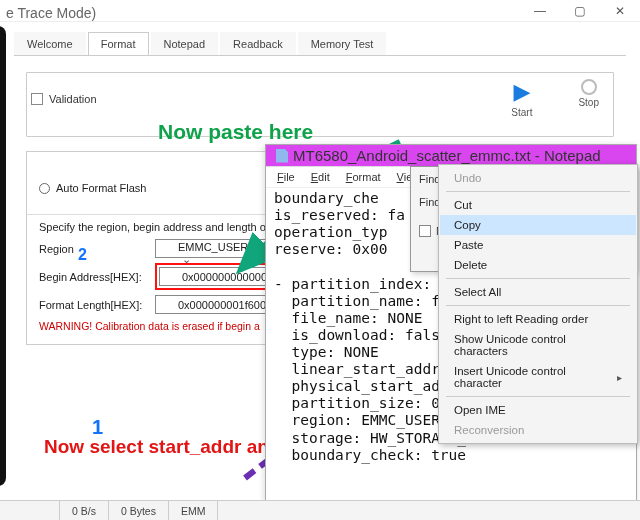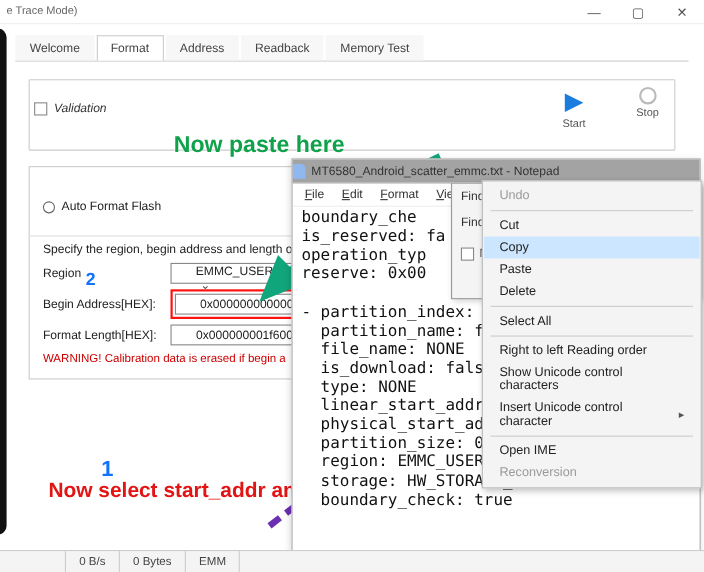--- a/index.html
+++ b/index.html
@@ -1,29 +1,29 @@
 <!DOCTYPE html>
 <html><head>
 <meta charset="utf-8">
 <style>
   * { box-sizing: border-box; margin: 0; padding: 0; font-family: "Segoe UI", Tahoma, sans-serif; }
   body { width: 640px; height: 520px; background: #fff; overflow: hidden; position: relative; font-size: 11px; }
 
-  .titlebar { height: 22px; background: #fff; border-bottom: 1px solid #eee; display: flex; align-items: center; padding: 0 6px; color: #666; font-size: 10px; }
+  .titlebar { height: 22px; background: #fff; border-bottom: 1px solid #eee; display: flex; align-items: flex-end; padding: 0 6px; color: #666; font-size: 14px; }
   .winbtns { position: absolute; top: 0; right: 0; display: flex; }
   .winbtn { width: 40px; height: 22px; display: flex; align-items: center; justify-content: center; color: #555; font-size: 12px; }
 
   .tabs { display: flex; align-items: flex-end; padding: 10px 14px 0 14px; gap: 2px; }
   .tab { padding: 5px 12px; font-size: 11px; color: #444; border: 1px solid transparent; border-bottom: none; background: #f7f7f7; cursor: pointer; }
   .tab.active { background: #fff; border-color: #ccc; }
   .tabline { border-bottom: 1px solid #ccc; margin: 0 14px; }
 
   .formatpane { padding: 16px 26px; position: relative; }
   .valrow { display: flex; align-items: center; justify-content: space-between; padding: 6px 4px 18px 4px; border: 1px solid #ccc; border-radius: 1px; }
-  .checkbox { display: flex; gap: 6px; color: #333; font-style: italic; }
+  .checkbox { display: flex; gap: 6px; color: #333; }
   .cb { width: 12px; height: 12px; border: 1px solid #888; background: #fff; }
   .actions { display: flex; gap: 46px; padding-right: 10px; }
   .action { display: flex; flex-direction: column; align-items: center; gap: 2px; color: #555; font-size: 10px; }
   .icn-start { color: #1b7ce0; font-size: 22px; }
   .icn-stop { width: 16px; height: 16px; border: 2px solid #bbb; border-radius: 50%; }
 
   .panel { border: 1px solid #ccc; padding: 10px 12px 12px 12px; margin-top: 14px; width: 404px; }
   .radio-row { display: flex; align-items: center; gap: 6px; margin: 20px 0; color: #222; }
   .radio { width: 11px; height: 11px; border: 1px solid #666; border-radius: 50%; display:inline-flex; align-items:center; justify-content:center; }
   .radio.sel::after { content:""; width:5px; height:5px; background:#333; border-radius:50%; }
@@ -39,21 +39,21 @@
   .warn { color: #c00; margin-top: 6px; font-size: 10.5px; }
 
   .anno-big { position: absolute; font-weight: 800; color: #0fa24a; font-size: 21px; text-shadow: 0 0 2px #fff; }
   .anno-paste { top: 120px; left: 158px; }
   .anno-num2 { position:absolute; top:246px; left:78px; color:#1172ff; font-weight:800; font-size:16px; }
   .anno-num1 { position:absolute; top:416px; left:92px; color:#1172ff; font-weight:800; font-size:20px; }
   .anno-select { position:absolute; top:436px; left:44px; color:#e21414; font-weight:800; font-size:19px; line-height:1.15; text-align:center; }
 
   
   .notepad { position: absolute; top: 144px; left: 265px; width: 372px; height: 358px; background: #fff; border: 1px solid #aaa; box-shadow: -1px 1px 6px rgba(0,0,0,.15); }
-  .np-title { height: 22px; background:#a3a3a3; border-bottom:1px solid #ddd; display:flex; align-items:center; padding:0 0; font-size:11px; color:#333; gap:5px; }
+  .np-title { height: 22px; background:#d946ef; border-bottom:1px solid #ddd; display:flex; align-items:center; padding:0 10px; font-size:15px; color:#333; gap:5px; }
   .np-ico { width:12px; height:14px; background:#8fb8ef; clip-path: polygon(0 0, 70% 0, 100% 25%, 100% 100%, 0 100%); }
   .np-menu { display:flex; gap:2px; padding: 2px 4px; border-bottom:1px solid #eee; font-size:11px; color:#333; }
   .np-menu span { padding: 2px 7px; }
   .np-menu span:first-letter { text-decoration: underline; }
   .np-body { padding: 2px 6px 6px 8px; font-family: Consolas, monospace; font-size: 14.5px; color: #111; line-height: 1.18; white-space: pre; overflow:hidden; }
   .sel { background:#2f6ed6; color:#fff; padding: 0 1px; }
 
   
   .finddlg { position:absolute; top:166px; left:410px; width:226px; height:106px; background:#f4f4f4; border:1px solid #999; box-shadow:2px 2px 6px rgba(0,0,0,.2); padding:6px 8px; }
   .finddlg .ftitle { font-size:11px; color:#333; margin-bottom:8px; }
@@ -88,21 +88,21 @@
   <div class="winbtn">—</div>
   <div class="winbtn">▢</div>
   <div class="winbtn">✕</div>
 </div>
 
 <div class="phoneedge"></div>
 
 <div class="tabs">
   <div class="tab">Welcome</div>
   <div class="tab active">Format</div>
-  <div class="tab">Address</div>
+  <div class="tab">Notepad</div>
   <div class="tab">Readback</div>
   <div class="tab">Memory Test</div>
 </div>
 <div class="tabline"></div>
 
 <div class="formatpane">
   <div class="valrow">
     <label class="checkbox">
       <span class="cb"></span>
       <span>Validation</span>

